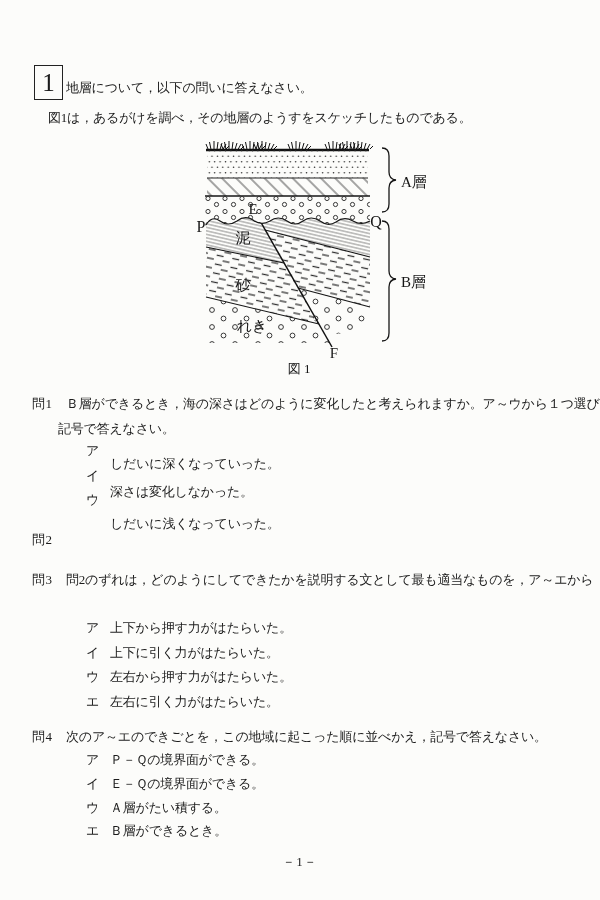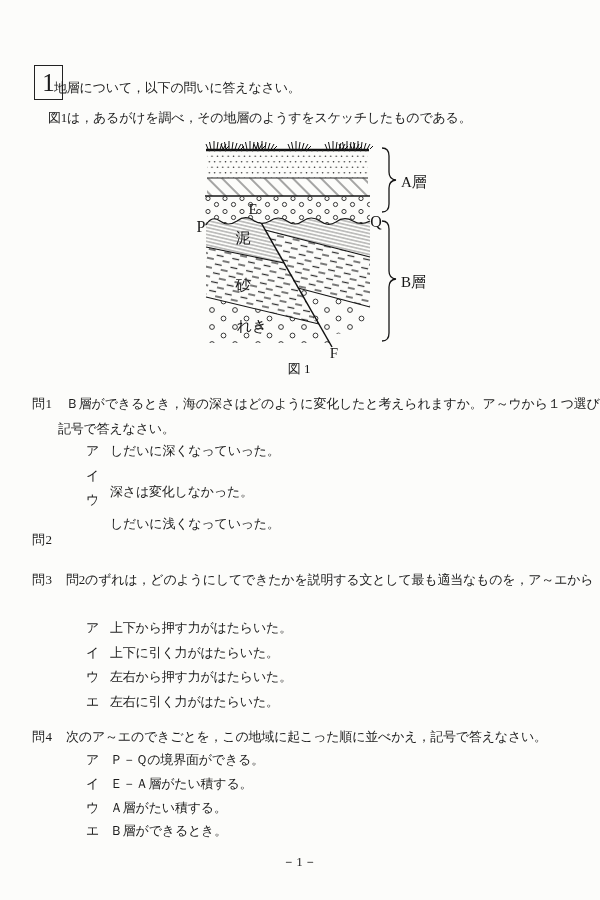--- a/index.html
+++ b/index.html
@@ -21,21 +21,21 @@
   svg text{font-family:"Liberation Serif","DejaVu Serif",serif;fill:#151515;}
 </style>
 </head>
 <body>
 
 <div class="page">
 
   <div class="qbox">
     <span>1</span>
   </div>
-  <div class="t" style="left:54px;top:80px">地層について，以下の問いに答えなさい。</div>
+  <div class="t" style="left:66px;top:80px">地層について，以下の問いに答えなさい。</div>
   <div class="t" style="left:48px;top:110px">図1は，あるがけを調べ，その地層のようすをスケッチしたものである。</div>
 
   <svg style="position:absolute;left:183px;top:132px" width="272" height="250" viewBox="183 132 272 250">
     <defs>
       <pattern id="p-dots" width="5.4" height="11" patternUnits="userSpaceOnUse">
         <circle cx="1.4" cy="2.2" r="0.75" fill="#2a2a2a"></circle>
         <circle cx="4.1" cy="7.7" r="0.75" fill="#2a2a2a"></circle>
       </pattern>
       <pattern id="p-hatch" width="10" height="10" patternUnits="userSpaceOnUse" patternTransform="rotate(-45)">
         <line x1="1" y1="0" x2="1" y2="10" stroke="#3a3a3a" stroke-width="0.9"></line>
@@ -114,21 +114,21 @@
     <text x="252" y="331" font-size="15" text-anchor="middle">れき</text>
     <text x="401" y="187" font-size="15">A層</text>
     <text x="401" y="287" font-size="15">B層</text>
     <text x="299" y="373" font-size="13" text-anchor="middle">図 1</text>
   </svg>
 
   <div class="t qlabel" style="left:32px;top:396px">問1</div>
   <div class="t" style="left:66px;top:396px">Ｂ層ができるとき，海の深さはどのように変化したと考えられますか。ア～ウから１つ選び，</div>
   <div class="t" style="left:58px;top:421px">記号で答えなさい。</div>
   <div class="t okey" style="left:86px;top:443px">ア</div>
-  <div class="t" style="left:110px;top:443px">しだいに深くなっていった。</div>
+  <div class="t" style="left:110px;top:456px">しだいに深くなっていった。</div>
   <div class="t okey" style="left:86px;top:468px">イ</div>
   <div class="t" style="left:110px;top:484px">深さは変化しなかった。</div>
   <div class="t okey" style="left:86px;top:492px">ウ</div>
   <div class="t" style="left:110px;top:516px">しだいに浅くなっていった。</div>
 
   <div class="t qlabel" style="left:32px;top:532px">問2</div>
 
   <div class="t qlabel" style="left:32px;top:572px">問3</div>
   <div class="t" style="left:66px;top:572px">問2のずれは，どのようにしてできたかを説明する文として最も適当なものを，ア～エから</div>
   <div class="t okey" style="left:86px;top:620px">ア</div>
@@ -138,20 +138,20 @@
   <div class="t okey" style="left:86px;top:669px">ウ</div>
   <div class="t" style="left:110px;top:669px">左右から押す力がはたらいた。</div>
   <div class="t okey" style="left:86px;top:694px">エ</div>
   <div class="t" style="left:110px;top:694px">左右に引く力がはたらいた。</div>
 
   <div class="t qlabel" style="left:32px;top:729px">問4</div>
   <div class="t" style="left:66px;top:729px">次のア～エのできごとを，この地域に起こった順に並べかえ，記号で答えなさい。</div>
   <div class="t okey" style="left:86px;top:752px">ア</div>
   <div class="t" style="left:110px;top:752px">Ｐ－Ｑの境界面ができる。</div>
   <div class="t okey" style="left:86px;top:776px">イ</div>
-  <div class="t" style="left:110px;top:776px">Ｅ－Ａ層がたい積する。</div>
+  <div class="t" style="left:110px;top:776px">Ｅ－Ｑの境界面ができる。</div>
   <div class="t okey" style="left:86px;top:800px">ウ</div>
   <div class="t" style="left:110px;top:800px">Ａ層がたい積する。</div>
   <div class="t okey" style="left:86px;top:823px">エ</div>
   <div class="t" style="left:110px;top:823px">Ｂ層ができるとき。</div>
 
   <div class="pagenum">－1－</div>
 </div>
 
 </body></html>

